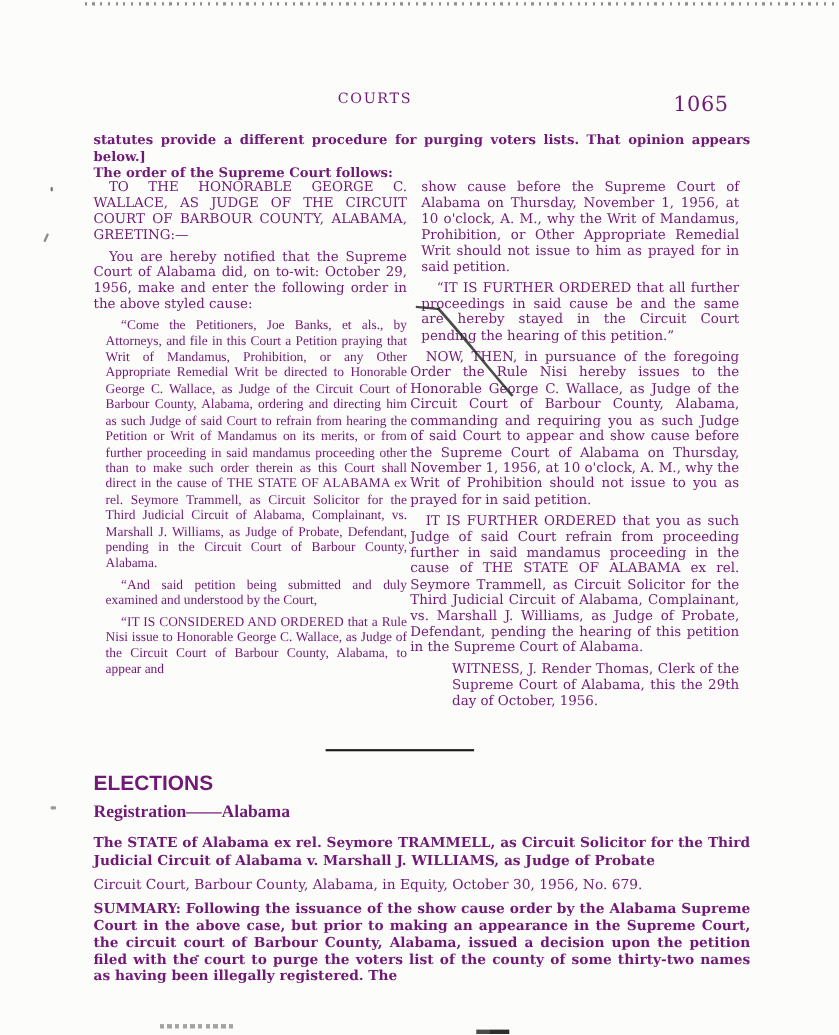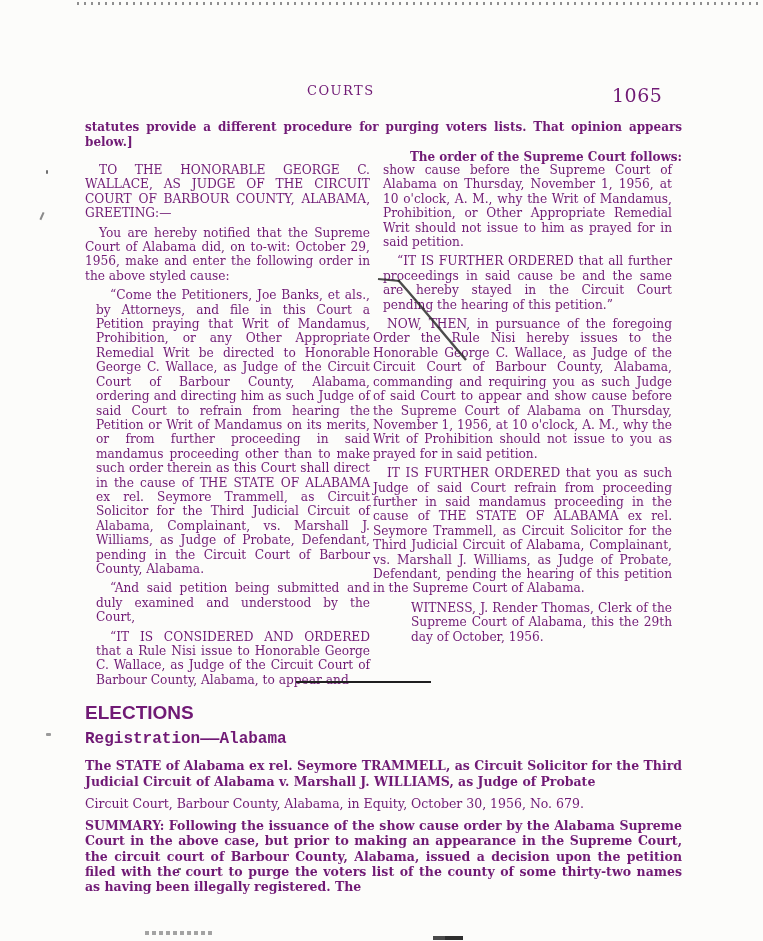--- a/index.html
+++ b/index.html
@@ -19,41 +19,41 @@
   
   .running-header{position:absolute;top:83px;left:0;width:763px;height:16px;}
   .running-title{
     position:absolute;left:307px;top:0;
     font-size:13px;letter-spacing:1.5px;
   }
   .page-number{position:absolute;left:612px;top:1px;font-size:19px;letter-spacing:.5px;}
   
   .intro{position:absolute;top:120px;left:85px;width:597px;font-weight:bold;font-size:12px;line-height:15px;}
   .intro-line1{text-align:justify;text-align-last:justify;}
-  .intro-line2{text-align:right;}
+  .intro-line2{text-align:left;}
   
   .columns{position:absolute;top:163px;left:85px;width:597px;display:flex;gap:3px;}
   .col{font-size:12.2px;line-height:14.4px;}
   .col-left{width:285px;}
   .col-right{width:299px;}
   .para{margin:0 0 5px 0;text-align:justify;text-indent:14px;}
   .para.cont{text-indent:0;}
-  .para.quote{margin-left:11px;}
+  .para.quote{margin-left:11px;font-family:Liberation Serif, serif;}
   .para.rquote{margin-left:10px;}
   .witness{margin:5px 0 0 38px;text-align:justify;}
   
   .divider{position:absolute;top:681px;left:296px;width:135px;height:2px;background:#1f1f1f;}
   
   .section{position:absolute;top:703px;left:85px;width:597px;}
   .section-heading{
     font-family:"Liberation Sans", sans-serif;font-weight:bold;
     font-size:19px;line-height:20px;margin:0;
   }
   .section-subheading{
-    font-family:Liberation Mono, monospace;font-weight:bold;
+    font-family:Liberation Serif, serif;font-weight:bold;
     font-size:16px;line-height:18px;margin:7px 0 0 0;
   }
   .case-title{margin:10px 0 0 0;font-weight:bold;font-size:12.5px;line-height:15.6px;text-align:justify;}
   .case-citation{margin:7px 0 0 0;font-size:12.5px;line-height:15px;}
   .summary{margin:7px 0 0 0;font-weight:bold;font-size:12.5px;line-height:15.3px;text-align:justify;}
   
   .speck{position:absolute;background:#6f6f6f;}
   .speck-a{left:46px;top:170px;width:2px;height:4px;border-radius:1px;}
   .speck-b{left:41px;top:212px;width:1.5px;height:8px;transform:rotate(24deg);background:#8a8a8a;}
   .speck-c{left:46px;top:733px;width:5px;height:3px;background:#9a9a9a;border-radius:1px;}

